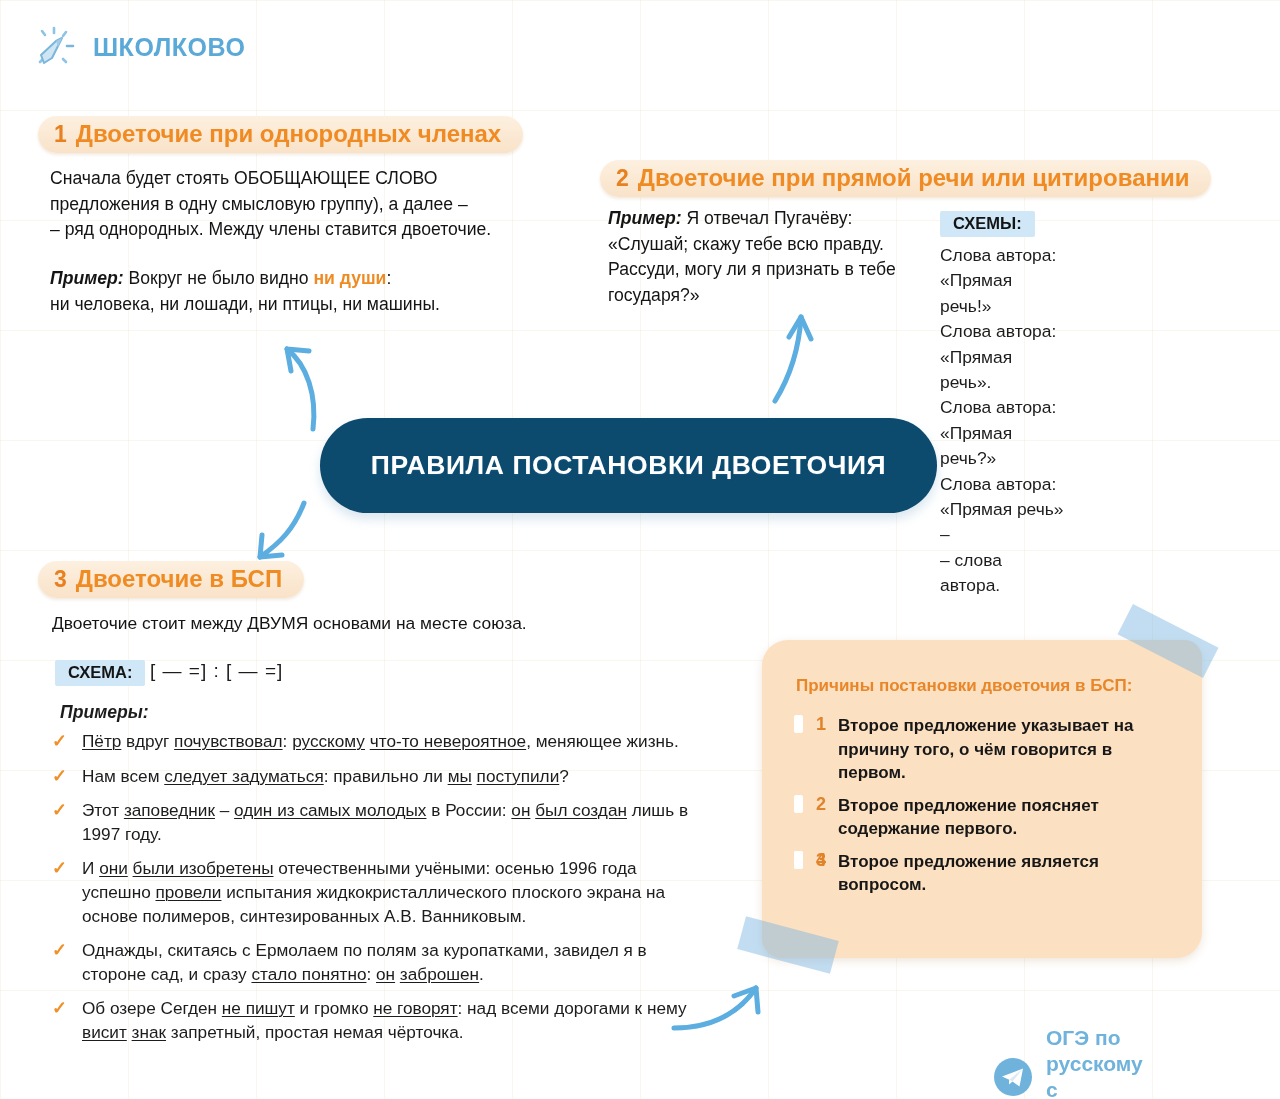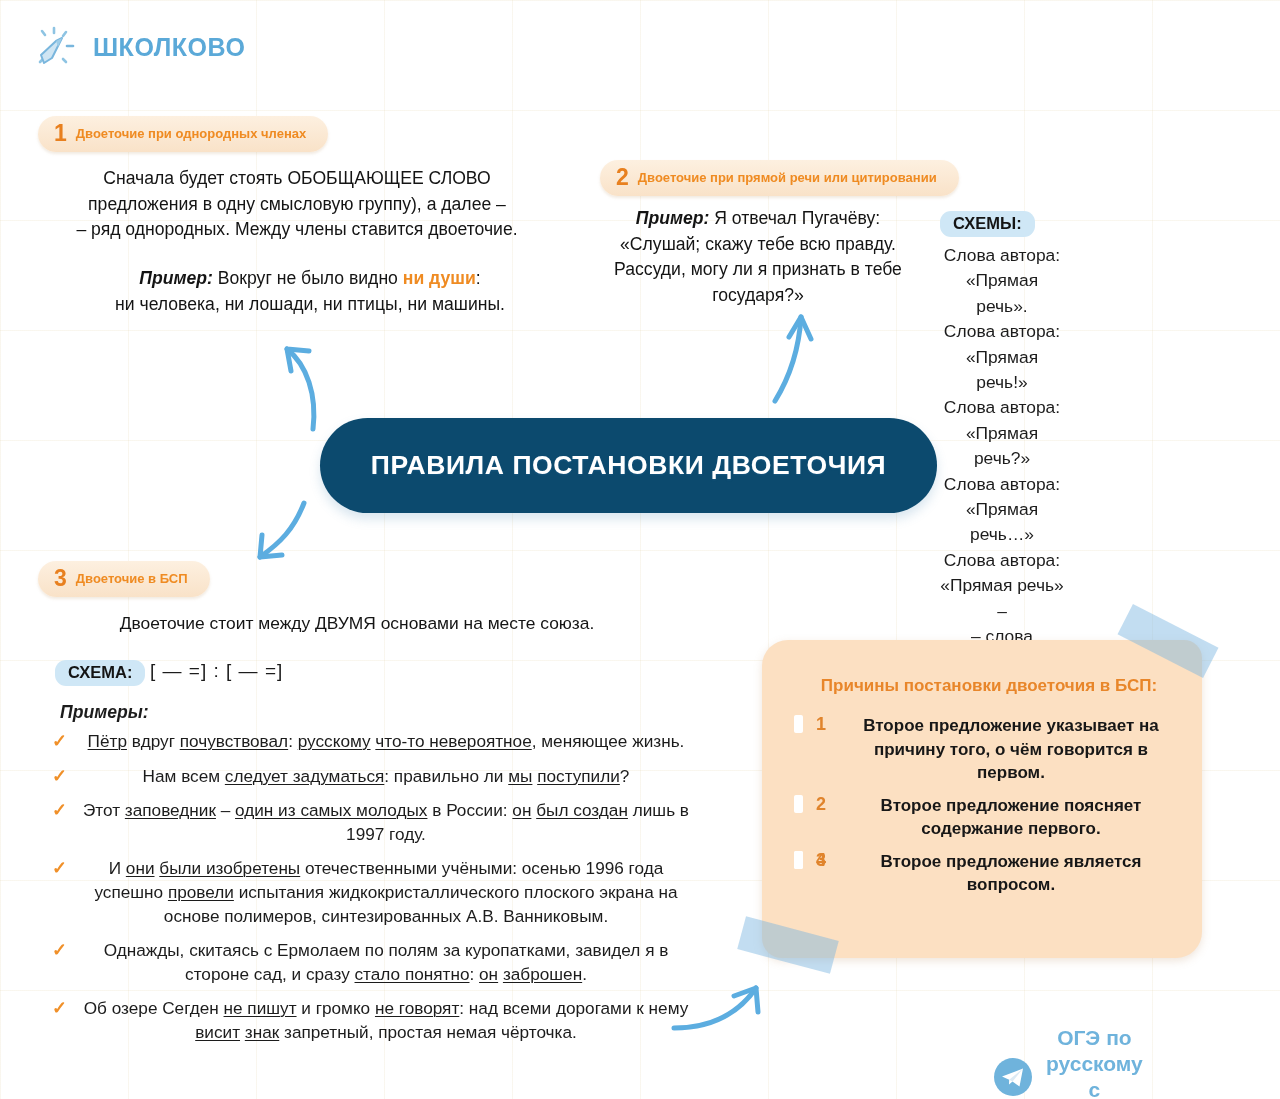--- a/index.html
+++ b/index.html
@@ -8,56 +8,56 @@
     position:relative;
     font-family:"Liberation Sans", sans-serif;
     background-color:#ffffff;
     background-image:
       linear-gradient(to right, rgba(231,216,180,0.22) 1px, transparent 1px),
       linear-gradient(to bottom, rgba(231,216,180,0.22) 1px, transparent 1px);
     background-size:128px 110px;
     overflow:hidden;
     color:#1c1c1c;
   }
-  .page { position:relative; width:1064px; height:1099px;text-align:center; }
+  .page { position:relative; width:1064px; height:1099px; }
 
   
   .logo { position:absolute; left:30px; top:22px; display:flex; align-items:center; gap:13px; }
   .logo-mark { position:relative; width:50px; height:50px; }
   .logo-text { font-size:25px; font-weight:bold; letter-spacing:0.5px; color:#5ba9d8; }
 
   
   .pill {
     position:absolute; display:inline-flex; align-items:center; gap:9px;
     background:linear-gradient(to bottom,#fdf0e0,#f9e2c8);
     border-radius:20px; padding:6px 22px 7px 16px;
     box-shadow:0 2px 3px rgba(180,140,90,0.18);
     white-space:nowrap;
   }
   .pill .num { font-size:23px; font-weight:bold; color:#e8801f; line-height:1; }
-  .pill .ttl { font-size:13px; font-weight:bold; color:#ef8b22; line-height:1; }
+  .pill .ttl { font-size:24px; font-weight:bold; color:#ef8b22; line-height:1; }
 
   #pill1 { left:38px; top:116px; }
   #pill2 { left:600px; top:160px; }
   #pill3 { left:38px; top:561px; }
 
   
   .para { position:absolute; font-size:17.6px; line-height:25.5px; color:#141414; }
-  #s1-body { left:37px; top:166px; width:520px; }
+  #s1-body { left:50px; top:166px; width:520px; }
   #s1-example { left:50px; top:266px; width:520px; }
   #s2-example { left:608px; top:206px; width:300px; }
   #s3-body { left:52px; top:611px; width:610px; font-size:17.4px; }
 
   .lead { font-weight:bold; font-style:italic; }
   .hl-orange { color:#ef8b22; font-weight:bold; }
 
   
   .badge {
     display:inline-block; background:#cfe7f6; color:#141414;
-    border-radius:11px; padding:3px 13px 4px; font-size:16.5px; font-weight:bold;
+    border-radius:2px; padding:3px 13px 4px; font-size:16.5px; font-weight:bold;
   }
   #schemes-badge { position:absolute; left:940px; top:211px; }
   #schemes-list { position:absolute; left:940px; top:243px; font-size:17.4px; line-height:25.4px; }
 
   
   #banner {
     position:absolute; left:320px; top:418px; width:617px; height:95px;
     background:#0c4a6e; border-radius:48px;
     box-shadow:0 6px 11px rgba(80,140,180,0.22);
     display:flex; align-items:center; justify-content:center;
@@ -158,24 +158,23 @@
     <span class="ttl">Двоеточие при прямой речи или цитировании</span>
   </div>
 
   <div class="para" id="s2-example">
     <span class="lead">Пример:</span><span> Я отвечал Пугачёву: «Слушай; скажу тебе всю правду. Рассуди, могу ли я признать в тебе государя?»</span>
   </div>
 
   <span class="badge" id="schemes-badge">СХЕМЫ:</span>
 
   <div id="schemes-list">
+    <div>Слова автора: «Прямая речь!»</div>
     <div>Слова автора: «Прямая речь».</div>
-    <div>Слова автора: «Прямая речь!»</div>
     <div>Слова автора: «Прямая речь?»</div>
-    <div>Слова автора: «Прямая речь…»</div>
     <div>Слова автора: «Прямая речь» –</div>
     <div>– слова автора.</div>
   </div>
 
   <span class="arrow" style="left:265px; top:325px;">
     <svg width="90" height="110" viewBox="0 0 90 110">
       <path d="M48 104 C 52 70, 42 40, 22 24" fill="none" stroke="#5cade0" stroke-width="5" stroke-linecap="round"></path>
       <path d="M22 24 L26 46 M22 24 L44 26" fill="none" stroke="#5cade0" stroke-width="5" stroke-linecap="round"></path>
     </svg>
   </span>

